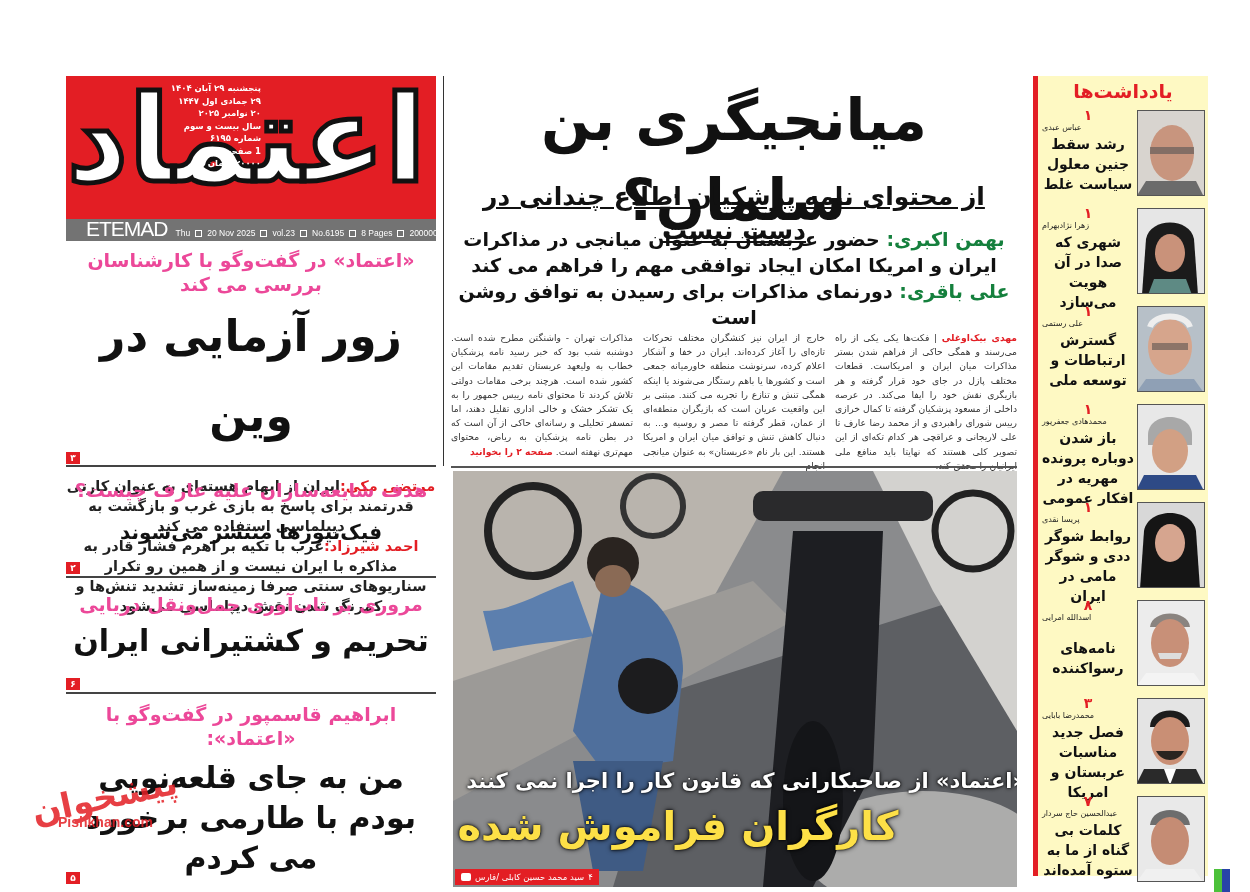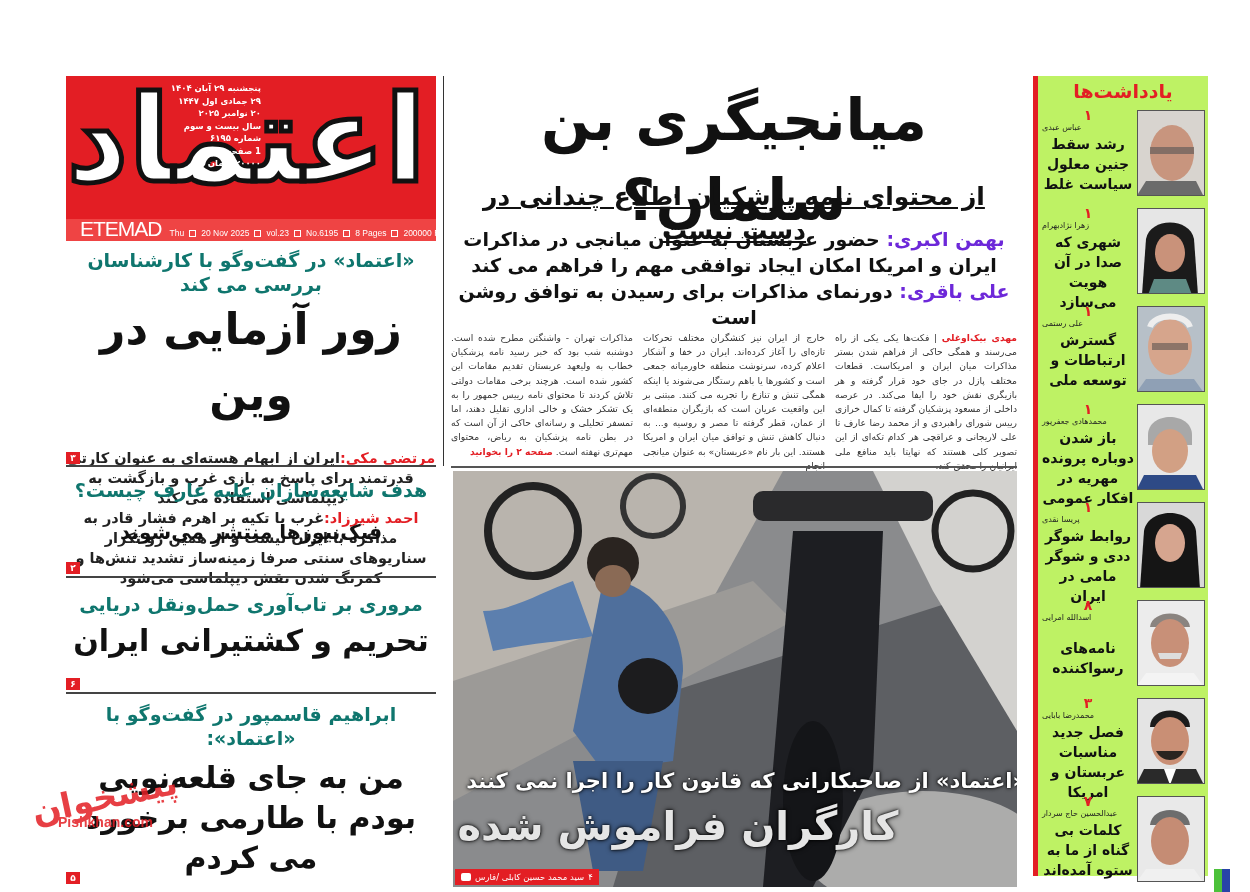--- a/index.html
+++ b/index.html
@@ -4,53 +4,53 @@
 <style>
   * { box-sizing: border-box; margin: 0; padding: 0; }
   body { width: 1250px; height: 892px; background: #ffffff; font-family: "DejaVu Sans", sans-serif; position: relative; overflow: hidden; color: #1a1a1a; }
   .page { position: absolute; left: 0; top: 0; width: 1250px; height: 892px; }
 
   
   .left-col { position: absolute; left: 66px; top: 76px; width: 370px; height: 816px; direction: rtl; }
   .masthead { position: absolute; left: 0; top: 0; width: 370px; height: 165px; background: #e31e24; overflow: hidden; }
   .masthead-logo { position: absolute; right: 10px; top: 4px; font-size: 120px; line-height: 1; color: #fff; font-weight: bold; font-family: "DejaVu Sans", sans-serif; -webkit-text-stroke: 5px #111; letter-spacing: -6px; direction: rtl; }
   .masthead-dates { position: absolute; left: 100px; top: 6px; width: 95px; direction: rtl; text-align: right; color: #fff; font-size: 8.5px; line-height: 12.5px; font-weight: bold; }
-  .masthead-footer { position: absolute; left: 0; bottom: 0; width: 370px; height: 22px; background: #ef4444; direction: ltr; display: flex; align-items: flex-end; padding-left: 14px; padding-bottom: 2px; color: #fff; }
+  .masthead-footer { position: absolute; left: 0; bottom: 0; width: 370px; height: 22px; background: #737373; direction: ltr; display: flex; align-items: flex-end; padding-left: 20px; padding-bottom: 2px; color: #fff; }
   .masthead-en { font-family: "Liberation Sans", sans-serif; font-size: 21px; letter-spacing: -1px; line-height: 20px; margin-right: 8px; }
   .masthead-meta { font-family: "Liberation Sans", sans-serif; font-size: 8.5px; line-height: 12px; white-space: nowrap; }
   .masthead-meta span.sep { display: inline-block; width: 7px; height: 7px; border: 1px solid #fff; margin: 0 5px; vertical-align: middle; }
 
   .story { position: absolute; left: 0; width: 370px; text-align: center; direction: rtl; }
-  .story .kicker { font-weight: bold; font-size: 19px; line-height: 24px; color: #0f766e; }
+  .story .kicker { font-weight: bold; font-size: 19px; line-height: 24px; color: #ec4899; }
   .story .headline { font-weight: bold; font-size: 38px; line-height: 46px; color: #111; }
   .story .body { font-weight: bold; font-size: 14.5px; line-height: 20px; color: #222; margin-top: 20px; }
   .story .red { color: #e31e24; }
   .page-no { position: absolute; left: 0; width: 14px; height: 12px; background: #e31e24; color: #fff; font-size: 9px; line-height: 12px; text-align: center; font-weight: bold; }
   .hr { position: absolute; left: 0; width: 370px; height: 2px; background: #444; }
 
   
   .center-col { position: absolute; left: 451px; top: 76px; width: 566px; height: 816px; direction: rtl; }
   .vdiv-left { position: absolute; left: 443px; top: 76px; width: 1px; height: 390px; background: #333; }
   .main-hl { position: absolute; left: 0; top: 4px; width: 566px; text-align: center; font-size: 58px; font-weight: bold; line-height: 80px; color: #111; letter-spacing: -2px; }
   .main-sub { position: absolute; left: 0; top: 104px; width: 566px; text-align: center; font-size: 25px; font-weight: bold; line-height: 34px; color: #111; text-decoration: underline; }
   .main-quotes { position: absolute; left: 0; top: 150px; width: 566px; text-align: center; font-size: 19px; font-weight: bold; line-height: 26px; color: #111; }
-  .main-quotes .red { color: #6d28d9; }
+  .main-quotes .red { color: #15803d; }
   .body-cols { position: absolute; left: 0; top: 255px; width: 566px; height: 130px; display: flex; flex-direction: row; gap: 10px; }
   .body-col { flex: 1; font-size: 9.2px; line-height: 14.2px; text-align: justify; color: #333; }
   .body-col .red { color: #e31e24; font-weight: bold; }
   .center-hr { position: absolute; left: 0; top: 390px; width: 566px; height: 2px; background: #555; }
   .photo { position: absolute; left: 2px; top: 395px; width: 564px; height: 416px; overflow: hidden; background: #6d6f72; }
   .photo svg { position: absolute; left: 0; top: 0; }
   .photo-kicker { position: absolute; left: 0; top: 298px; width: 656px; text-align: center; font-size: 21px; font-weight: bold; color: #fff; text-shadow: 0 0 4px #000, 0 0 2px #000; }
-  .photo-hl { position: absolute; left: 0; top: 332px; width: 450px; text-align: center; font-size: 40px; font-weight: bold; color: #e5e5e5; text-shadow: 0 0 5px #000, 0 0 2px #000; }
+  .photo-hl { position: absolute; left: 0; top: 332px; width: 450px; text-align: center; font-size: 40px; font-weight: bold; color: #fde047; text-shadow: 0 0 5px #000, 0 0 2px #000; }
   .photo-credit { position: absolute; left: 2px; bottom: 2px; height: 16px; background: #e31e24; color: #fff; font-size: 8.5px; line-height: 16px; padding: 0 6px; direction: rtl; display: flex; gap: 4px; align-items: center; }
   .camera-icon { display: inline-block; width: 10px; height: 8px; background: #fff; border-radius: 2px; position: relative; }
 
   
-  .right-col { position: absolute; left: 1033px; top: 76px; width: 175px; height: 800px; background: #bef264; direction: rtl; }
+  .right-col { position: absolute; left: 1033px; top: 76px; width: 175px; height: 800px; background: #fef9c3; direction: rtl; }
   .right-bar { position: absolute; left: 1033px; top: 76px; width: 5px; height: 800px; background: #e31e24; }
   .notes-title { position: absolute; right: 0; top: 2px; width: 170px; text-align: center; font-size: 19px; font-weight: bold; color: #e31e24; line-height: 26px; }
   .note { position: absolute; left: 8px; width: 165px; height: 93px; }
   .note .thumb { position: absolute; left: 96px; top: 2px; width: 68px; height: 86px; border: 1px solid #555; background: #c9c0b5; overflow: hidden; }
   .note .text { position: absolute; right: 72px; top: 0; width: 92px; text-align: right; }
   .note .num { color: #e31e24; font-weight: bold; font-size: 14px; line-height: 14px; text-align: center; width: 92px; padding-right: 0; }
   .note .author { font-size: 8px; line-height: 12px; color: #222; text-align: left; }
   .note .title { font-size: 14px; line-height: 20px; font-weight: bold; color: #111; text-align: center; }
 
   .watermark { position: absolute; left: 58px; top: 776px; width: 120px; direction: rtl; color: #e31e24; opacity: 0.85; }
@@ -80,21 +80,21 @@
       <div class="masthead-footer">
         <span class="masthead-en">ETEMAD</span>
         <span class="masthead-meta">
           <span>Thu</span><span class="sep"></span><span>20 Nov 2025</span><span class="sep"></span><span>vol.23</span><span class="sep"></span><span>No.6195</span><span class="sep"></span><span>8 Pages</span><span class="sep"></span><span>200000 Rials</span>
         </span>
       </div>
     </div>
 
     <div class="story" style="top:172px;">
       <div class="kicker">«اعتماد» در گفت‌وگو با کارشناسان بررسی می کند</div>
-      <div class="headline" style="font-size:44px; line-height:66px;">زور آزمایی در وین</div>
+      <div class="headline" style="font-size:44px; line-height:80px;">زور آزمایی در وین</div>
       <div class="body">
         <span class="red">مرتضی مکی:</span><span>ایران از ابهام هسته‌ای به عنوان کارتی قدرتمند برای پاسخ به بازی غرب و بازگشت به دیپلماسی استفاده می کند</span><br>
         <span class="red">احمد شیرزاد:</span><span>غرب با تکیه بر اهرم فشار قادر به مذاکره با ایران نیست و از همین رو تکرار سناریوهای سنتی صرفا زمینه‌ساز تشدید تنش‌ها و کمرنگ شدن نقش دیپلماسی می‌شود</span>
       </div>
     </div>
     <div class="page-no" style="top:376px;">۳</div>
     <div class="hr" style="top:389px;"></div>
 
     <div class="story" style="top:402px;">
       <div class="kicker">هدف شایعه‌سازان علیه عارف چیست؟</div>

